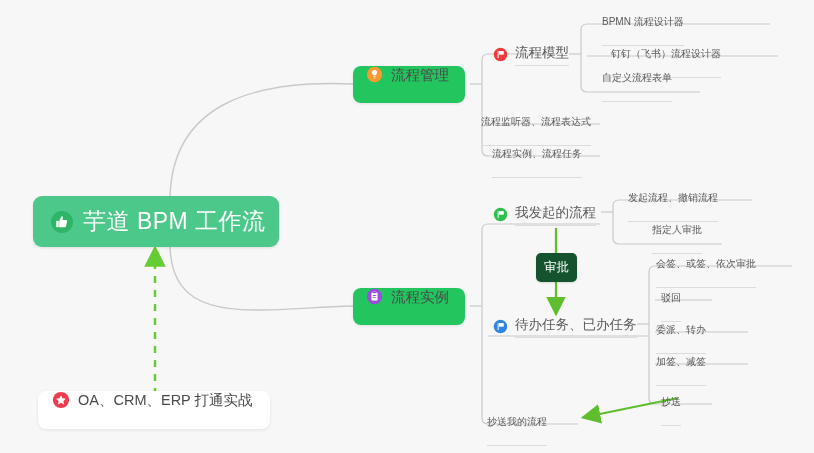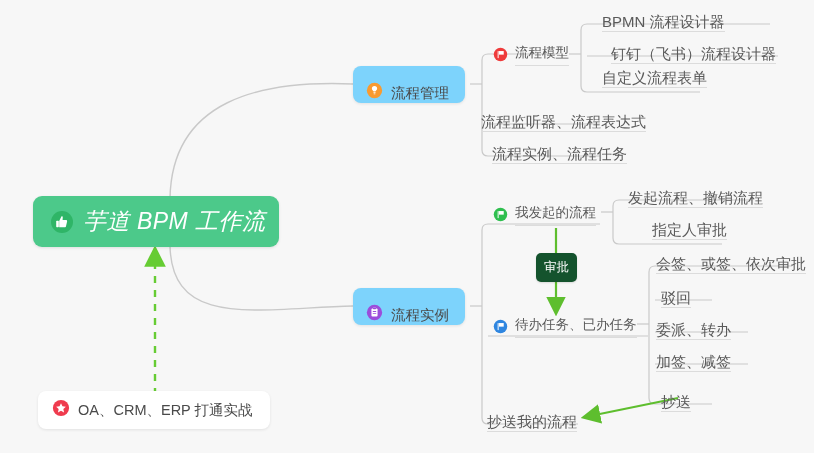--- a/index.html
+++ b/index.html
@@ -23,37 +23,36 @@
   
   .root-node {
     position: absolute;
     left: 33px; top: 196px;
     width: 246px; height: 51px;
     background: #4cc98a;
     border-radius: 9px;
     display: flex; align-items: center;
     padding-left: 17px;
     box-shadow: 0 1px 3px rgba(0,0,0,0.10);
-    font-style: italic;
   }
   .root-label {
     color: #ffffff;
     font-size: 23px;
     letter-spacing: 0.5px;
     white-space: nowrap;
   }
   .root-icon { margin-right: 9px; display:flex; align-items:center; }
 
   
   .branch-node {
     position: absolute;
-    background: #7dd3fc;
+    background: #22c55e;
     border-radius: 8px;
     height: 37px;
-    display: flex; align-items: flex-end;
+    display: flex; align-items: flex-start;
     padding: 0 16px 0 13px;
     box-shadow: 0 1px 3px rgba(0,0,0,0.09);
   }
   .branch-node .nlabel {
     font-size: 14.5px;
     color: #4a4a4a;
     white-space: nowrap;
     margin-left: 8px;
   }
   #node-liucheng-guanli { left: 353px; top: 66px; }
@@ -71,36 +70,36 @@
     color: #5a5a5a;
     padding-bottom: 3px;
     border-bottom: 1px solid #dcdcdc;
     line-height: 19px;
   }
   .sub-node .sicon { margin-right: 7px; display:flex; align-items:center; }
 
   
   .leaf-node {
     position: absolute;
-    font-size: 15px;
+    font-size: 10px;
     color: #5a5a5a;
     white-space: nowrap;
-    padding-bottom: 0;
+    padding-bottom: 14px;
     border-bottom: 1px solid #dcdcdc;
     line-height: 19px;
   }
 
   
   #node-oa-crm-erp {
     position: absolute;
     left: 38px; top: 391px;
     height: 38px;
     background: #ffffff;
     border-radius: 8px;
-    display: flex; align-items: center;
+    display: flex; 
     padding: 0 17px 0 14px;
     box-shadow: 0 1px 3px rgba(0,0,0,0.09);
   }
   #node-oa-crm-erp .nlabel {
     font-size: 14.5px; color: #4a4a4a;
     white-space: nowrap; margin-left: 8px;
   }
 
   
   #badge-shenpi {

